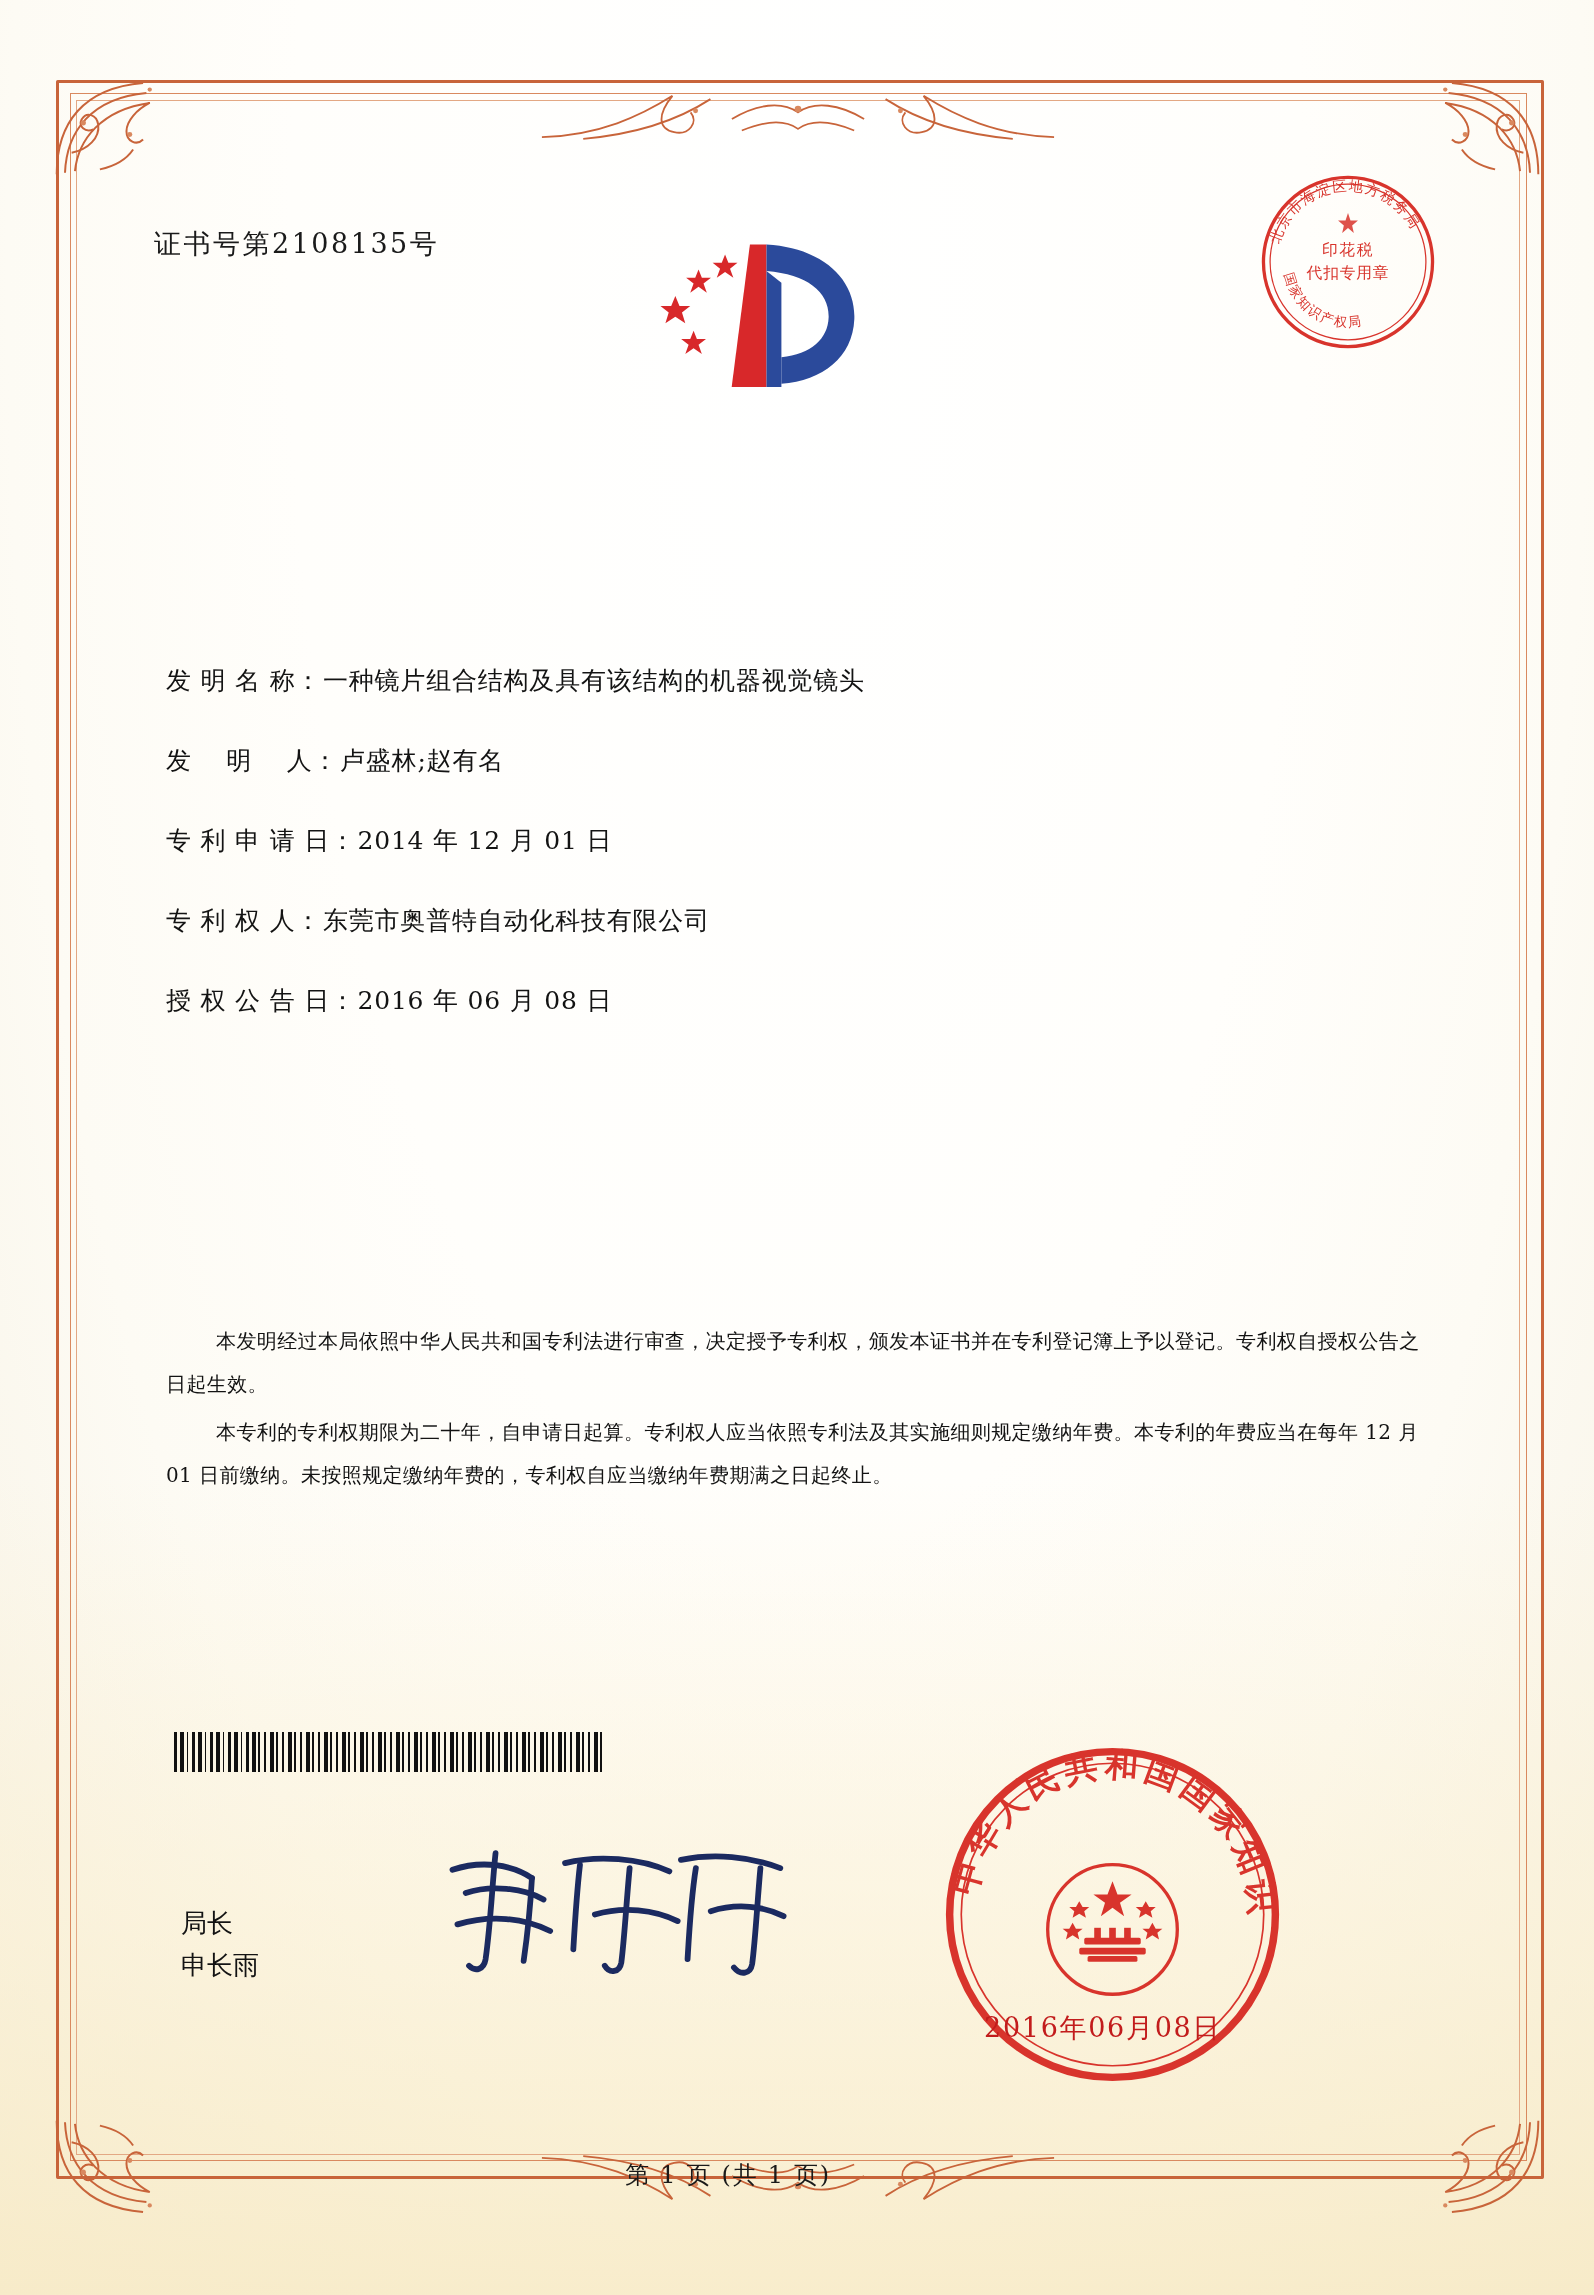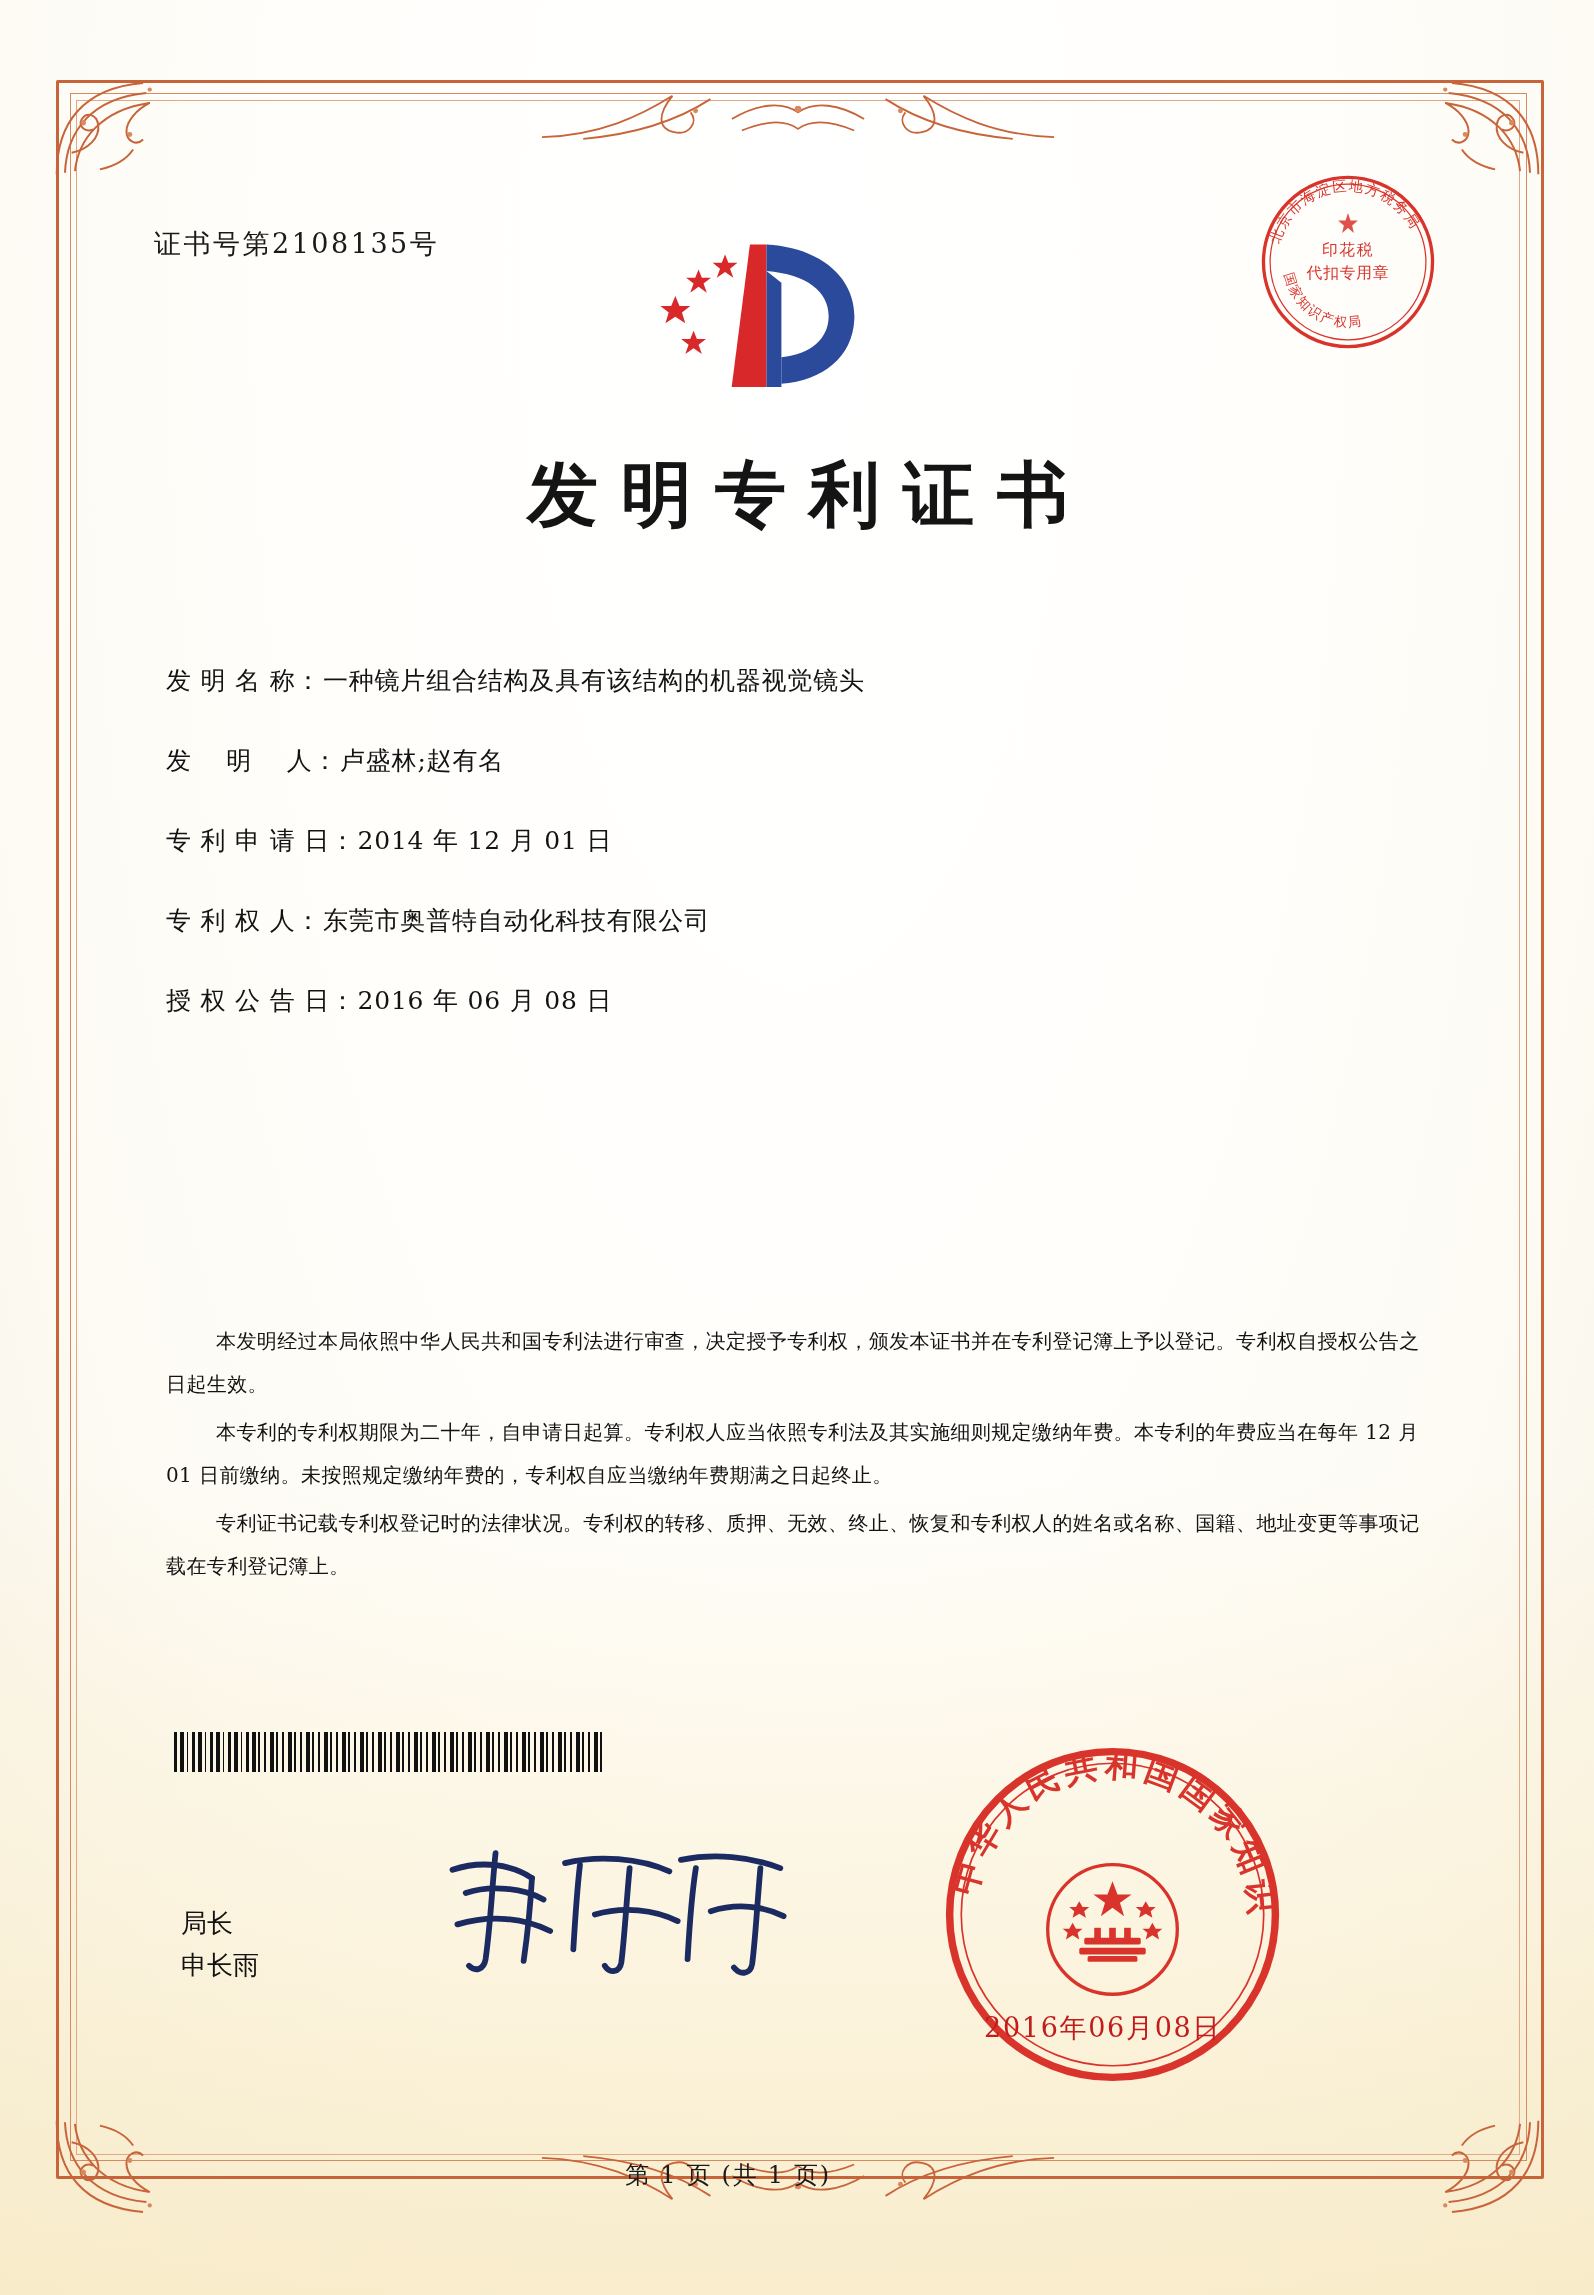--- a/index.html
+++ b/index.html
@@ -256,21 +256,20 @@
       </text>
       <text fill="#d8342c" font-size="16" font-family="'DejaVu Serif',serif" letter-spacing="2">
         <textPath href="#arcBot" startOffset="6%">国家知识产权局</textPath>
       </text>
       <text x="111" y="102" text-anchor="middle" fill="#d8342c" font-size="19" font-family="'DejaVu Serif',serif" letter-spacing="2">印花税</text>
       <text x="111" y="130" text-anchor="middle" fill="#d8342c" font-size="19" font-family="'DejaVu Serif',serif" letter-spacing="1">代扣专用章</text>
       <polygon points="111,52 114,61 123,61 116,67 118,76 111,70 104,76 106,67 99,61 108,61" fill="#d8342c" opacity="0.85"></polygon>
     </svg>
   </div>
 
-  <div class="title">发明专利证书</div>
 
   <div class="fields">
     <div class="row">
       <span class="lab">发 明 名 称：</span>
       <span class="val">一种镜片组合结构及具有该结构的机器视觉镜头</span>
     </div>
     <div class="row">
       <span class="lab">发　 明　 人：</span>
       <span class="val">卢盛林;赵有名</span>
     </div>
@@ -284,21 +283,20 @@
     </div>
     <div class="row">
       <span class="lab">授 权 公 告 日：</span>
       <span class="val">2016 年 06 月 08 日</span>
     </div>
   </div>
 
   <div class="paras">
     <p>本发明经过本局依照中华人民共和国专利法进行审查，决定授予专利权，颁发本证书并在专利登记簿上予以登记。专利权自授权公告之日起生效。</p>
     <p>本专利的专利权期限为二十年，自申请日起算。专利权人应当依照专利法及其实施细则规定缴纳年费。本专利的年费应当在每年 12 月 01 日前缴纳。未按照规定缴纳年费的，专利权自应当缴纳年费期满之日起终止。</p>
-    <p>专利证书记载专利权登记时的法律状况。专利权的转移、质押、无效、终止、恢复和专利权人的姓名或名称、国籍、地址变更等事项记载在专利登记簿上。</p>
   </div>
 
   <div class="barcode"></div>
 
   <div class="sig-label">
     <div>局长</div>
     <div>申长雨</div>
   </div>
 
   <div class="signature">

